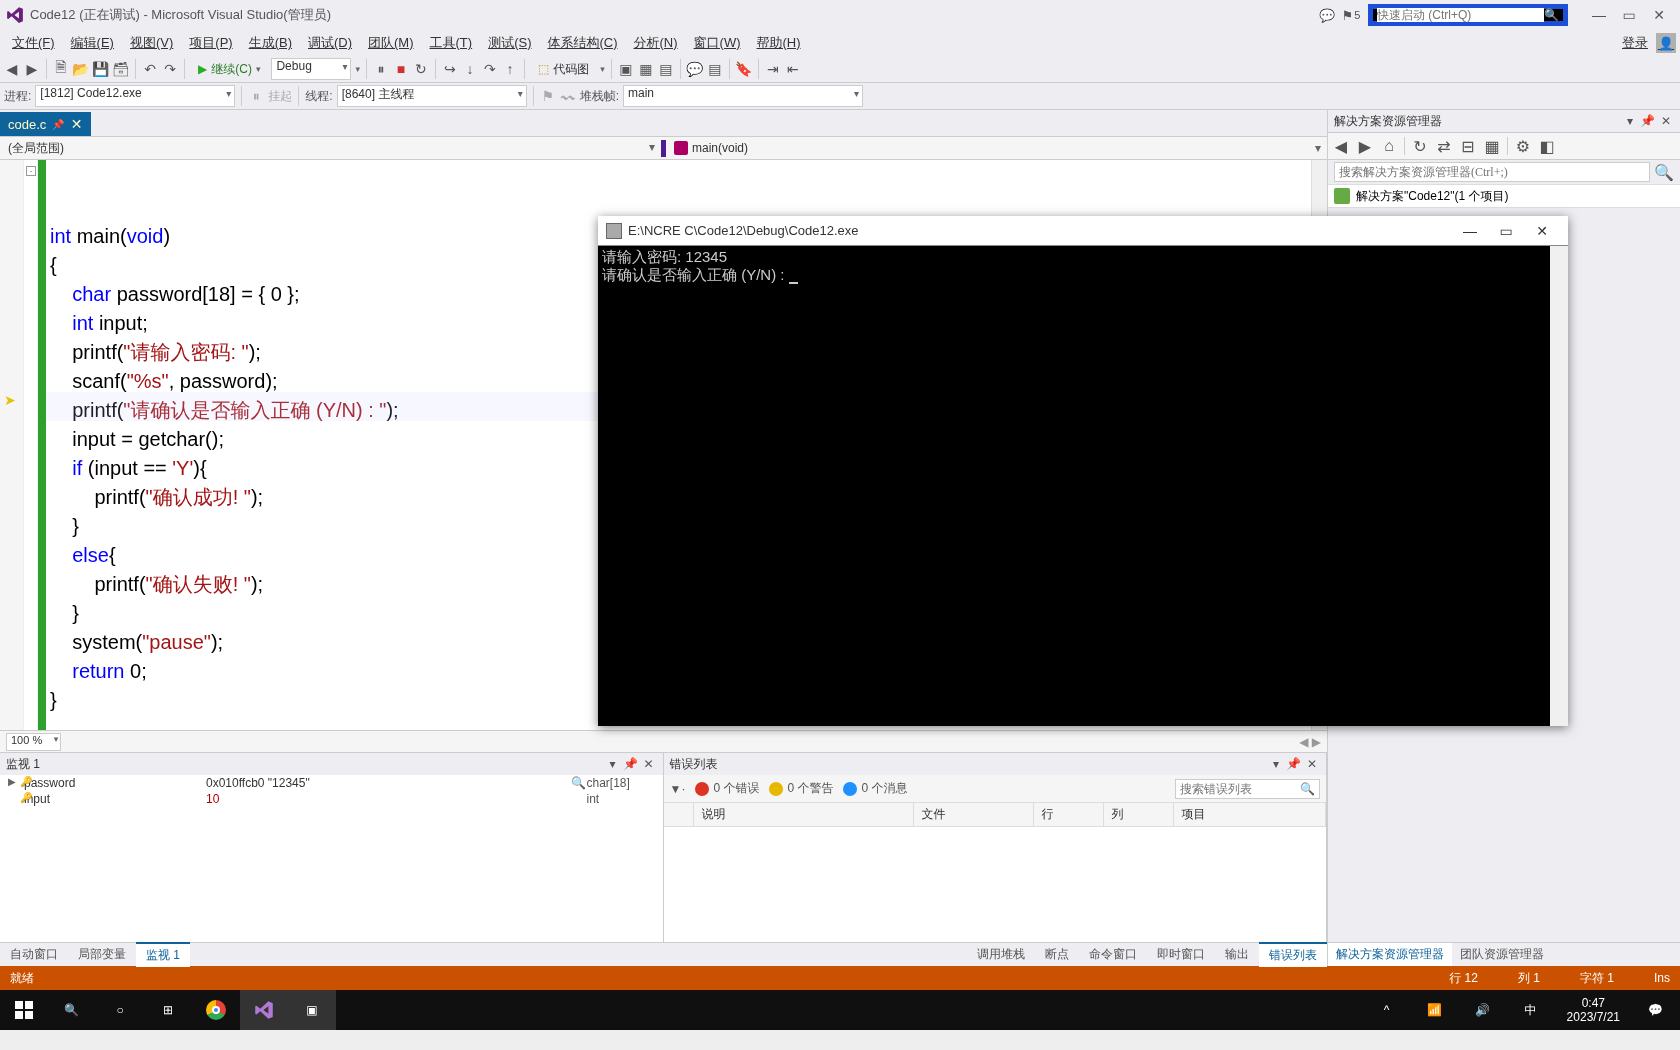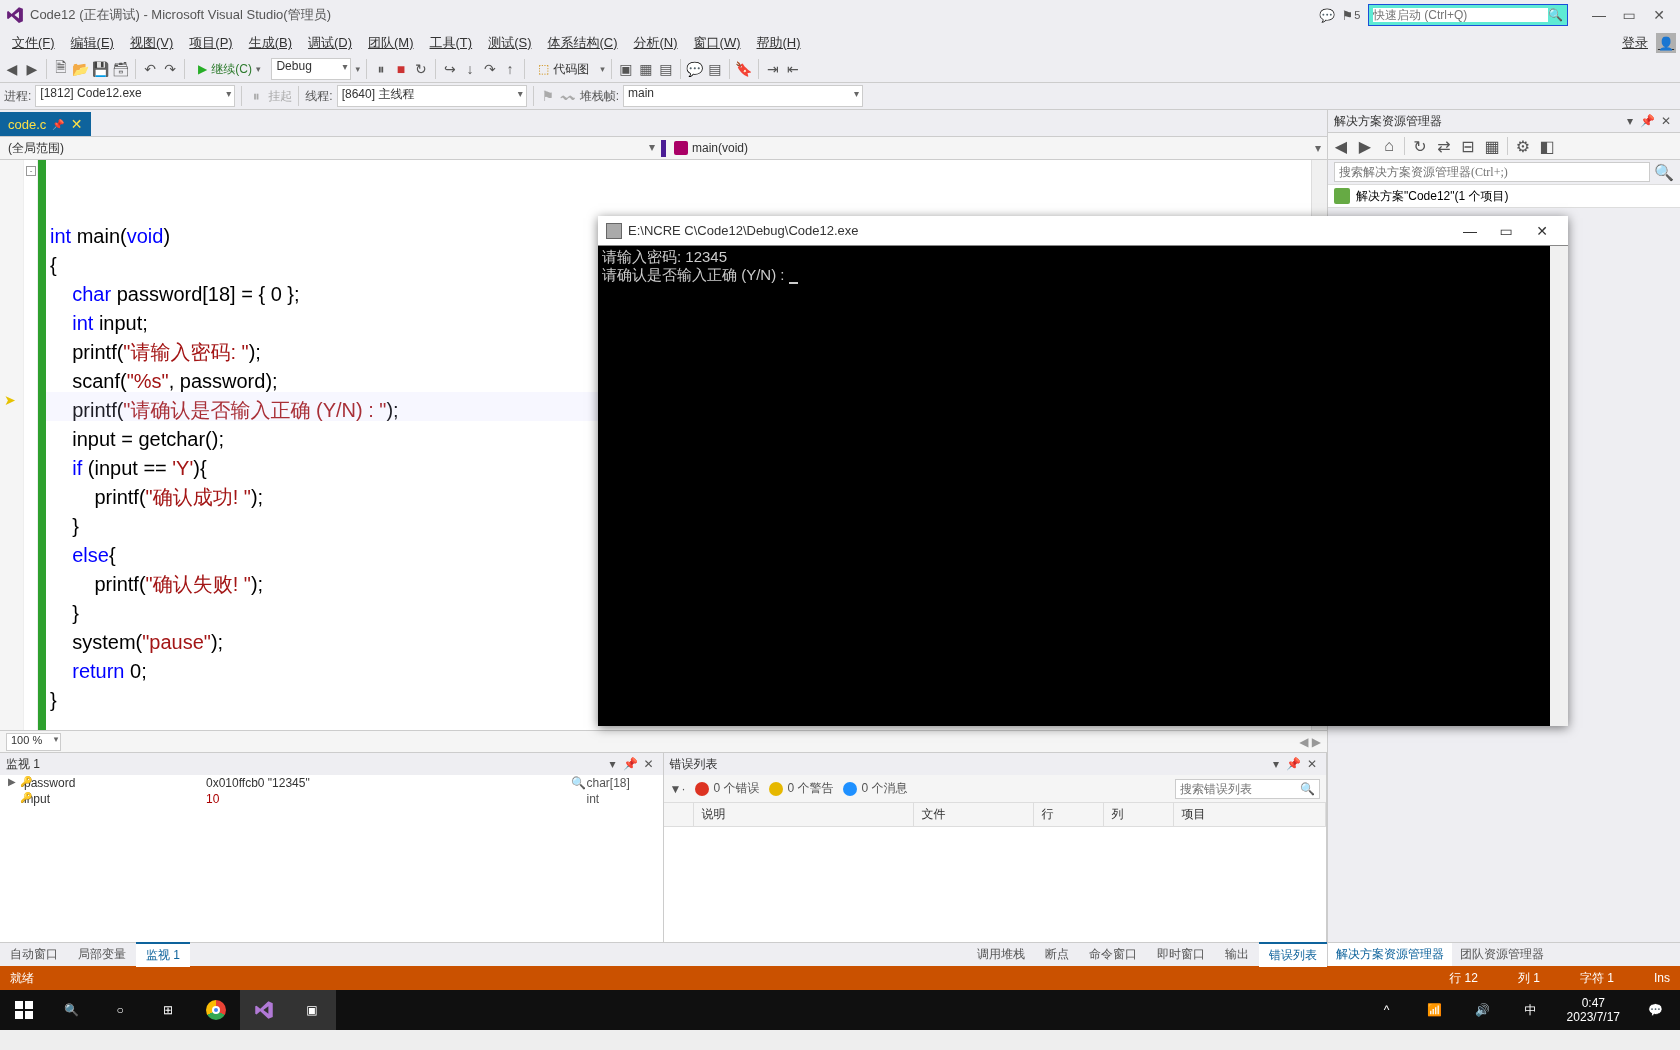--- a/index.html
+++ b/index.html
@@ -5,21 +5,21 @@
 * { margin:0; padding:0; box-sizing:border-box; font-family:"Microsoft YaHei","Segoe UI",sans-serif; }
 body { width:1680px; height:1050px; background:#eee; overflow:hidden; position:relative; }
 
 
 .titlebar { height:30px; background:#eeeef2; display:flex; align-items:center; padding:0 6px; font-size:13px; color:#555; }
 .titlebar .vslogo { width:18px; height:18px; margin-right:6px; display:flex; align-items:center; justify-content:center; }
 .titlebar .vslogo svg { width:18px; height:18px; }
 .titlebar .spacer { flex:1; }
 .titlebar .right-icons { display:flex; align-items:center; gap:10px; }
 .titlebar .right-icons .ic { width:14px; height:14px; color:#555; display:flex; align-items:center; justify-content:center; }
-.search-box { display:flex; align-items:center; background:#5eead4; border:1px solid #1d4ed8; height:22px; padding:0 4px; width:200px; font-size:12px; color:#999; }
+.search-box { display:flex; align-items:center; background:#000000; border:5px solid #1d4ed8; height:22px; padding:0 4px; width:200px; font-size:12px; color:#999; }
 .search-box input { border:none; outline:none; flex:1; font-size:12px; }
 .search-box .mag { color:#666; }
 .winbtns { display:flex; gap:0; margin-left:6px; }
 .winbtns div { width:30px; height:24px; display:flex; align-items:center; justify-content:center; color:#555; font-size:14px; }
 
 
 .menubar { height:26px; background:#eeeef2; display:flex; align-items:center; padding:0 4px; font-size:13px; color:#333;text-decoration:underline; }
 .menubar .mi { padding:2px 8px; }
 .menubar .spacer { flex:1; }
 
@@ -34,21 +34,21 @@
 .toolbar .lbl { color:#555; }
 .play { color:#27ae27; font-size:12px; }
 
 
 .main { display:flex; height:calc(100% - 30px - 26px - 28px - 28px - 24px - 18px - 40px); }
 .leftcol { width:1328px; display:flex; flex-direction:column; border-right:1px solid #ccc; }
 .rightcol { flex:1; display:flex; flex-direction:column; background:#eeeef2; }
 
 
 .tabstrip { height:26px; background:#eeeef2; display:flex; align-items:flex-end; }
-.tab { height:24px; background:#0e639c; color:#fde047; padding:0 8px; display:flex; align-items:center; gap:6px; font-size:13px;text-align:center; }
+.tab { height:24px; background:#0e639c; color:#fef9c3; padding:0 8px; display:flex; align-items:center; gap:6px; font-size:13px;text-align:center; }
 .tab .pin { font-size:10px; }
 .tab .close { font-size:14px; }
 
 
 .navbar { height:24px; background:#f5f5f5; border-top:1px solid #ccc; border-bottom:1px solid #ccc; display:flex; align-items:center; font-size:12px; }
 .navbar .half { flex:1; padding:0 8px; border-right:5px solid #4c1d95; color:#333; position:relative; }
 .navbar .half:last-child { border-right:none; }
 .navbar .half:after { content:'▾'; position:absolute; right:6px; color:#666; }
 .navbar .half .ic { display:inline-block; width:14px; height:14px; background:#a06; border-radius:2px; margin-right:4px; vertical-align:middle; }
 
@@ -452,21 +452,21 @@
       </svg>
     </div>
   <div class="tb active">▣</div>
   <div class="spacer"></div>
   <div class="tb">^</div>
   <div class="tb">📶</div>
   <div class="tb">🔊</div>
   <div class="tb">中</div>
   <div class="clock">
     <div>0:47</div>
-    <div>2023/7/17</div>
+    <div>2023/7/21</div>
   </div>
   <div class="tb">💬</div>
 </div>
 
 <div class="console">
   <div class="ct">
     <span class="cic"></span>
     <span>E:\NCRE C\Code12\Debug\Code12.exe</span>
     <div class="spacer"></div>
     <div class="wb">—</div>

